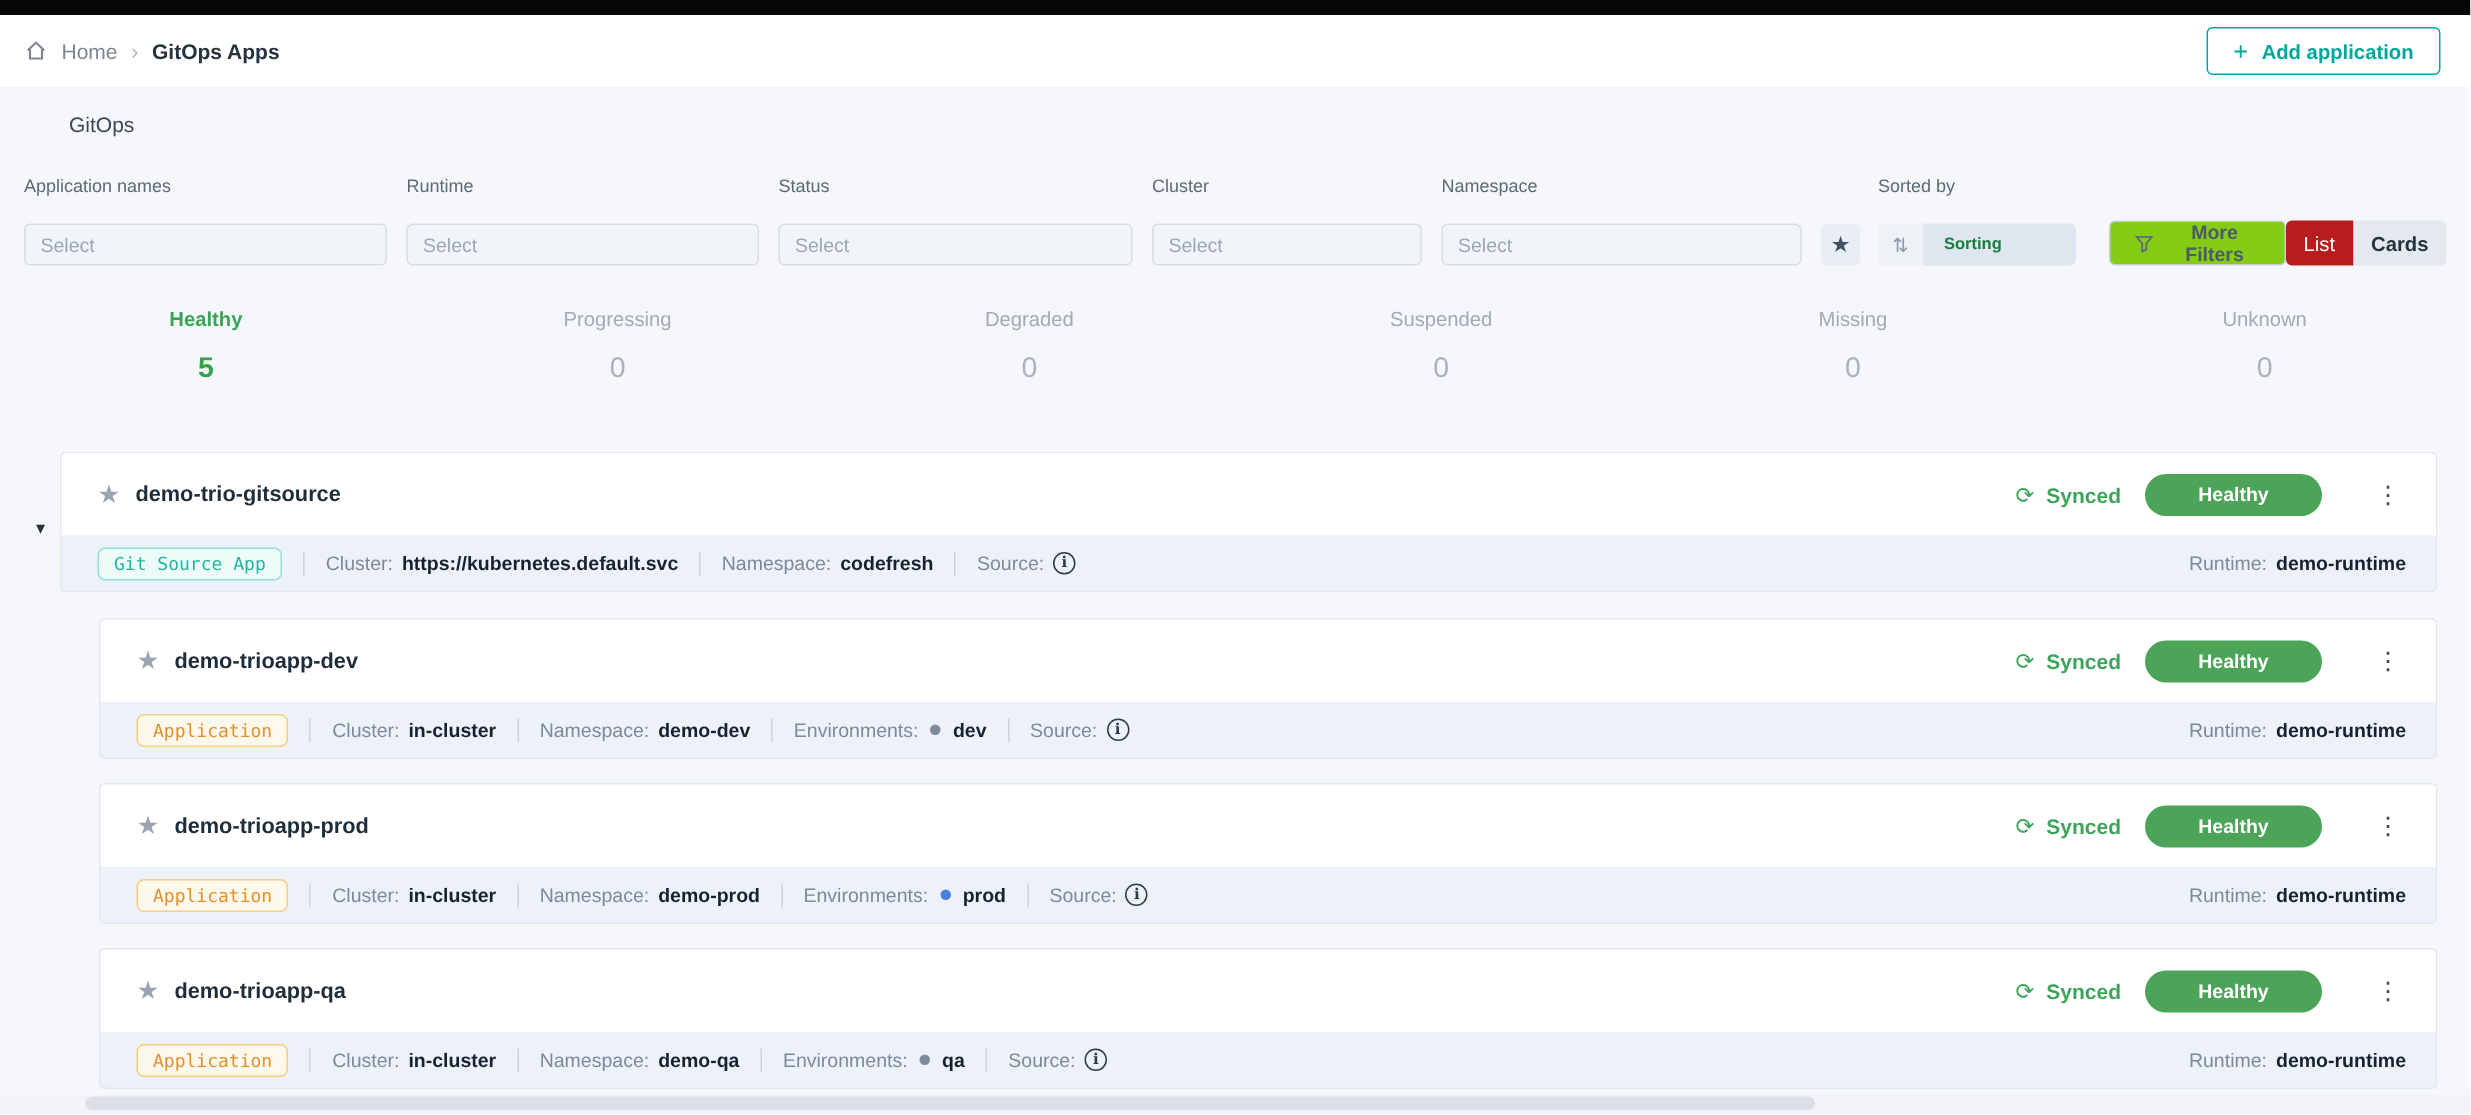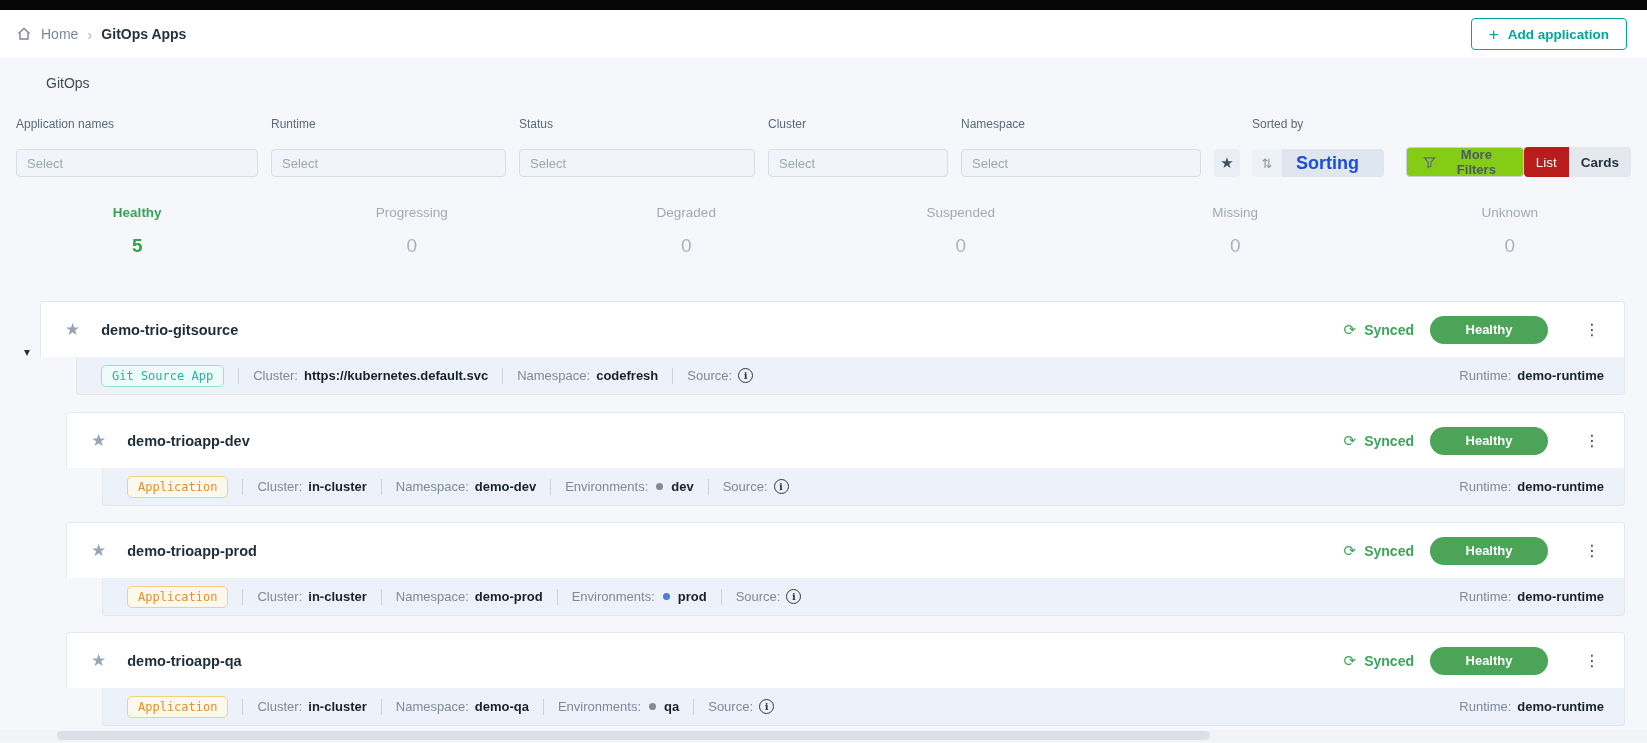--- a/index.html
+++ b/index.html
@@ -34,21 +34,21 @@
              padding:0 10px; font-size:13px; color:#8c99a8; font-family:"Liberation Sans",sans-serif; outline:none; }
   .fselect::placeholder { color:#9aa7b5; }
   .w1{width:242px}.w2{width:235px}.w3{width:236px}.w4{width:180px}.w5{width:240px}
   .star-filter { width:30px; height:28px; background:#e9eef5; border:none; border-radius:4px;
                  color:#425260; font-size:15px; cursor:pointer; margin-right:12px; }
   .sort-group { display:flex; flex-direction:column; margin-right:22px; }
   .sort-ctrl { display:flex; height:28px; cursor:pointer; }
   .sort-ic { width:30px; background:#eef2f7; border-radius:4px 0 0 4px; display:flex; align-items:center; justify-content:center;
              color:#8b98a7; font-size:13px; }
   .sort-txt { width:102px; background:#dfe6f0; border-radius:0 4px 4px 0; display:flex; align-items:center;
-              padding-left:14px; font-size:18px; font-weight:700; color:#1d4ed8; }
+              padding-left:14px; font-size:11px; font-weight:700; color:#15803d; }
   .morefilters { height:30px; display:flex; align-items:center; gap:10px; padding:0 16px; background:#84cc16;
                  border:1px solid #c6cfda; border-radius:4px; font-size:13px; font-weight:700; color:#4a5a68;
                  cursor:pointer; margin-bottom:0; }
   .funnel-ic { display:inline-flex; color:#5c6b7a; }
   .viewtoggle { margin-left:auto; display:flex; height:30px; }
   .vt-btn { display:flex; align-items:center; padding:0 12px; font-size:13.5px; cursor:pointer; }
   .vt-list { background:#b91c1c; color:#fff; font-weight:400; border-radius:4px 0 0 4px; }
   .vt-cards { background:#e4e9f0; color:#26333f; font-weight:700; border-radius:0 4px 4px 0; }
 
   
@@ -59,31 +59,31 @@
   .sum-col.green .sum-label { color:#3aa35a; font-weight:700; }
   .sum-col.green .sum-count { color:#36a24c; font-weight:700; }
 
   
   .rows { margin-top:44px; }
   .app-row { position:relative; margin:0 22px 17px 40px; }
   .app-row.indent { margin-left:66px; margin-bottom:16px; }
   .row-main { height:56px; background:#fff; border:1px solid #e3e7ee; border-bottom:none;
               border-radius:4px 4px 0 0; display:flex; align-items:center; padding:0 24px; }
   .row-star { color:#9aa5b3; font-size:17px; cursor:pointer; }
-  .row-name { margin-left:21px; font-size:14.5px; font-weight:700; color:#1f2d3a; cursor:pointer; }
+  .row-name { margin-left:10px; font-size:14.5px; font-weight:700; color:#1f2d3a; cursor:pointer; }
   .row-right { margin-left:auto; display:flex; align-items:center; }
   .sync { display:flex; align-items:center; gap:8px; color:#3fa45b; cursor:pointer; }
   .sync-ic { font-size:15px; font-family:"DejaVu Sans",sans-serif; }
   .sync-label { font-size:14px; font-weight:700; }
   .health-pill { margin-left:16px; width:118px; height:28px; border-radius:14px; background:#4ba458;
                  color:#fff; font-size:13px; font-weight:700; display:flex; align-items:center;
                  justify-content:center; cursor:pointer; }
   .kebab { margin-left:36px; font-size:16px; color:#3c4a57; cursor:pointer; font-family:"DejaVu Sans",sans-serif; }
   .row-sub { height:38px; background:#edf1fa; border:1px solid #e3e7ee; border-top:none;
-             border-radius:0 0 4px 4px; display:flex; align-items:center; padding:0 16px 0 24px; font-size:13px;margin-left:36px; }
+             border-radius:0 0 4px 4px; display:flex; align-items:center; padding:0 16px 0 24px; font-size:13px; }
   .tag { font-family:"DejaVu Sans Mono",monospace; font-size:12px; padding:3px 10px; border-radius:5px; }
   .tag-git { color:#25b3a2; border:1px solid #8fe2d5; background:#eefcf9; }
   .tag-app { color:#e2902e; border:1px solid #f3cf7e; background:#fdf8ec; }
   .vdiv { width:1px; height:16px; background:#ccd4de; margin:0 14px; }
   .kv { display:flex; align-items:center; gap:6px; }
   .k { color:#7c8a99; }
   .v { color:#16222e; font-weight:700; }
   .env-dot { width:7px; height:7px; border-radius:50%; display:inline-block; margin:0 2px; }
   .info-ic { width:15px; height:15px; border:1.4px solid #2b3a49; border-radius:50%; color:#2b3a49;
              display:inline-flex; align-items:center; justify-content:center; font-size:10px; font-weight:700;

